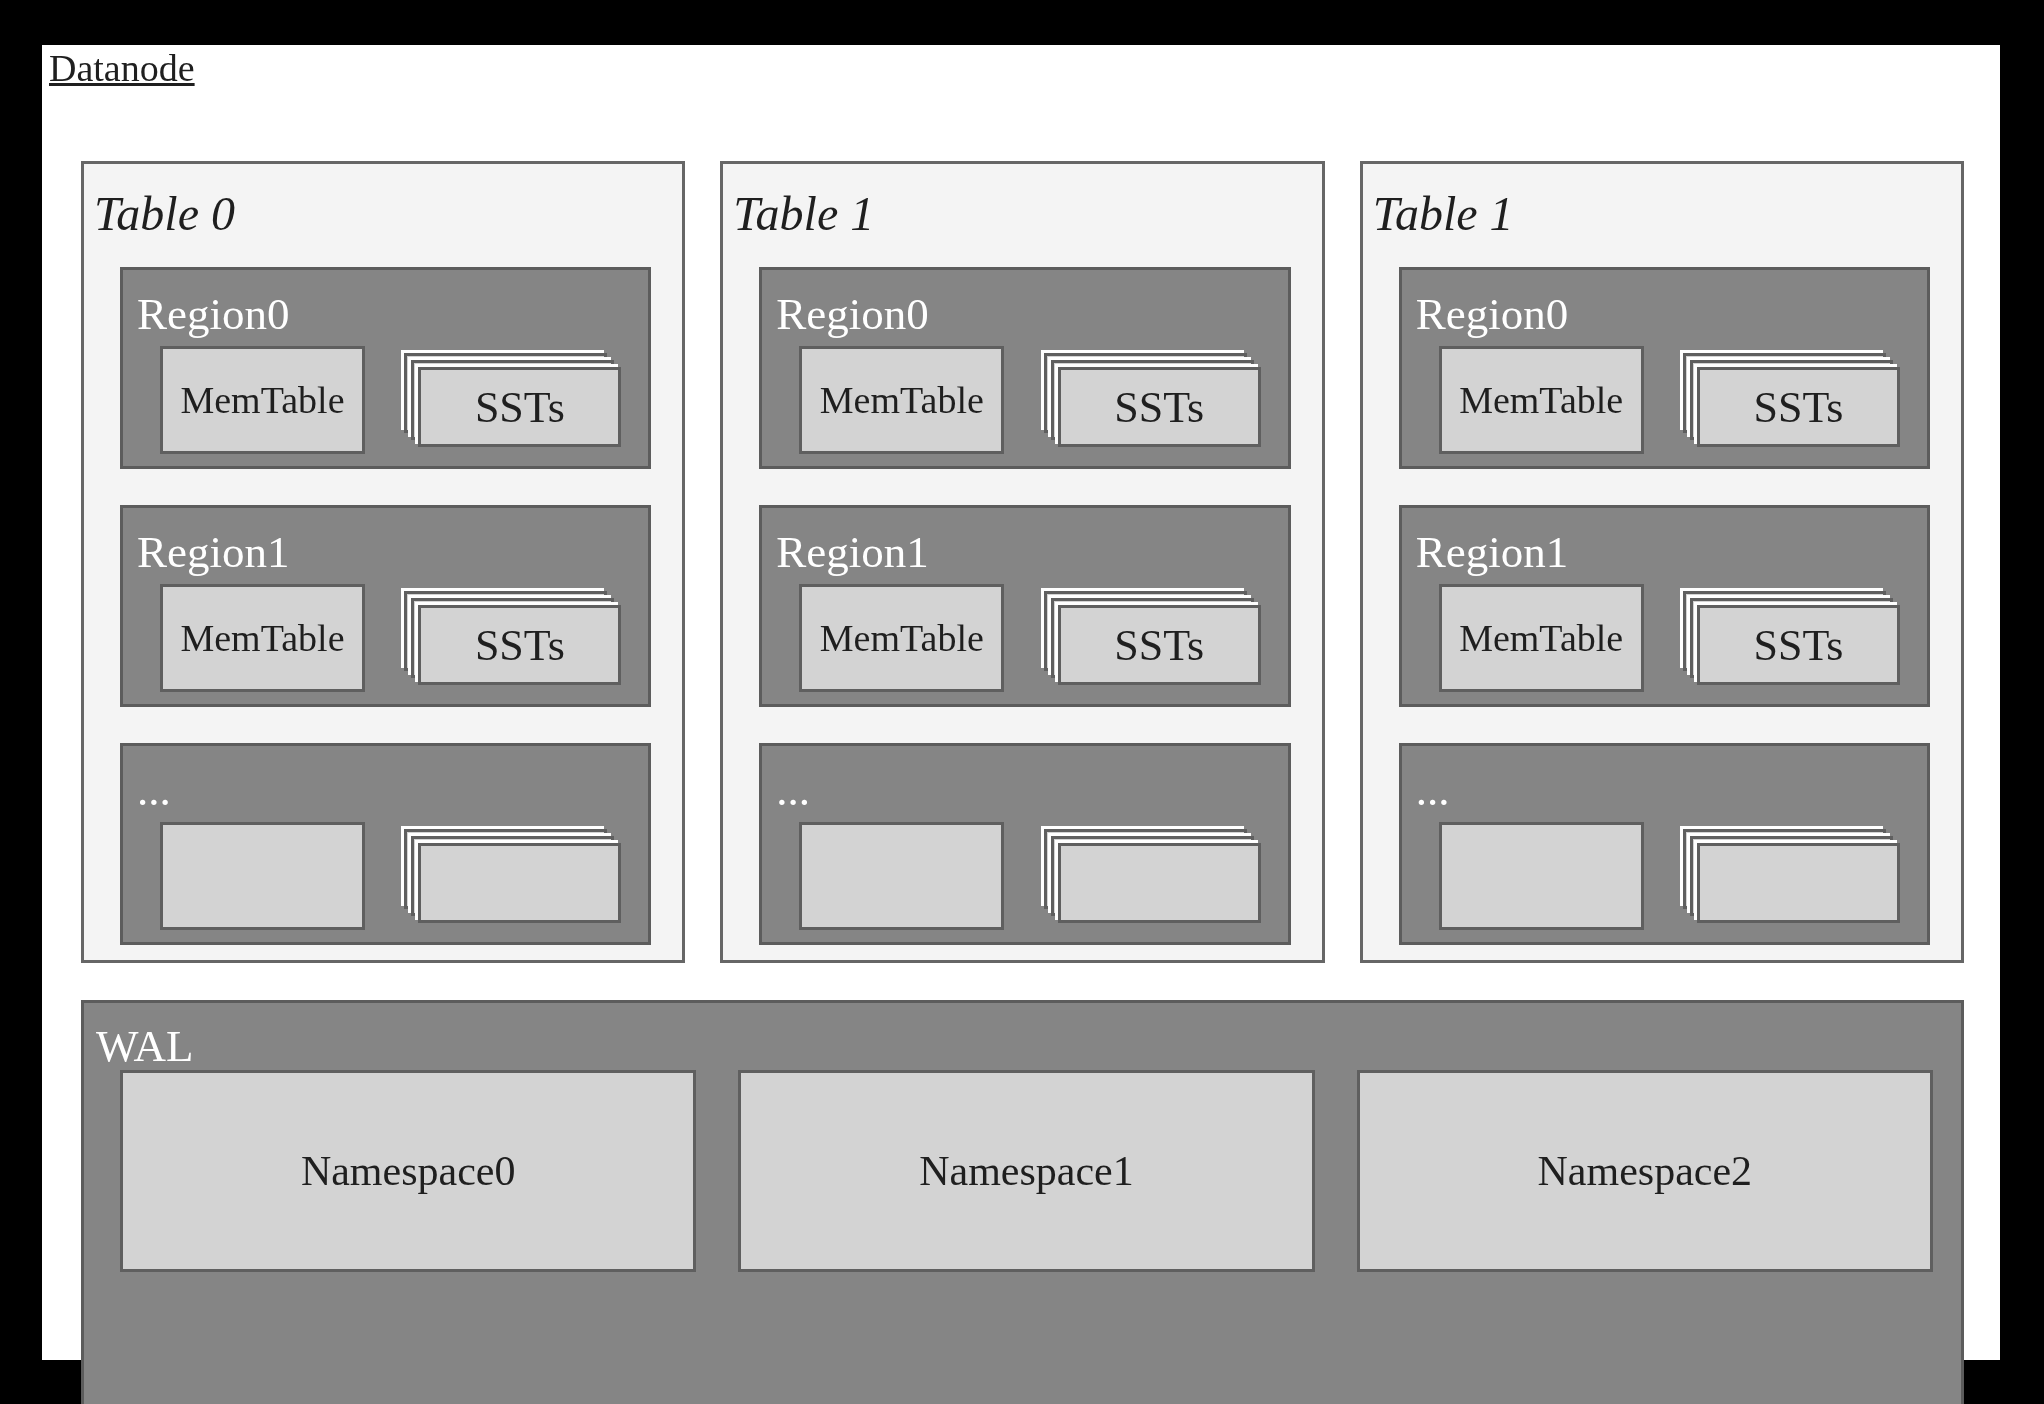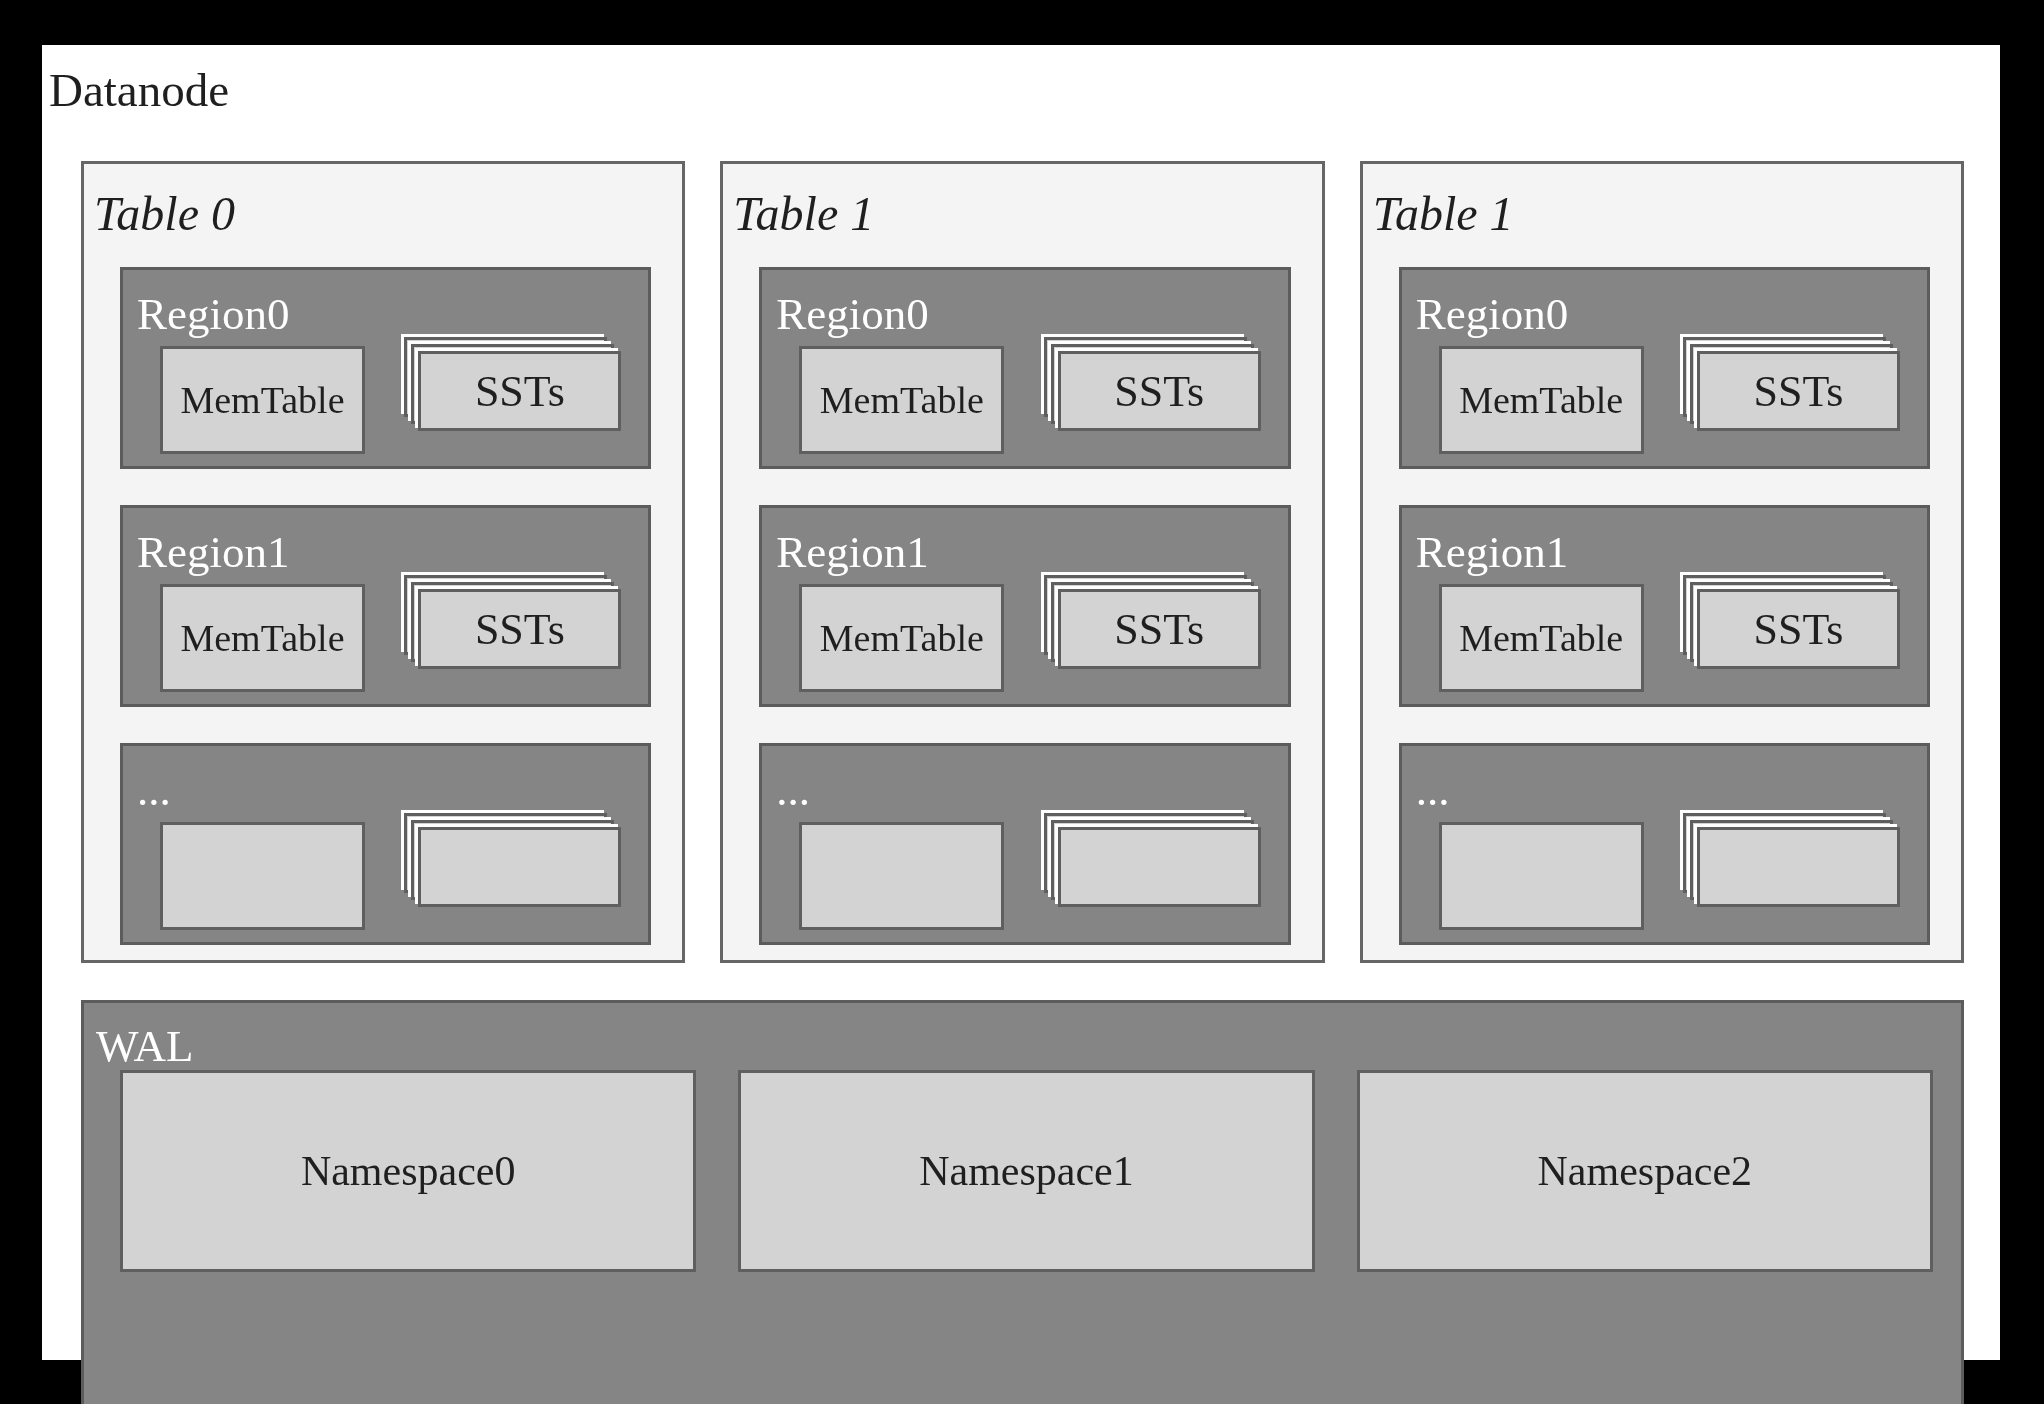--- a/index.html
+++ b/index.html
@@ -23,25 +23,26 @@
     left: 42px;
     top: 45px;
     width: 1958px;
     height: 1315px;
     background: var(--canvas-bg, #fff);
   }
 
   .page-title {
     position: absolute;
     left: 7px;
-    top: 18px;
-    font-size: 47px;
+    top: 2px;
+    font-size: 38px;
     line-height: 1.15;
     color: var(--text-dark, #1f1f1f);
     white-space: nowrap;
+    text-decoration: underline;
   }
 
   .tables-row {
     position: absolute;
     left: 39px;
     top: 116px;
     width: 1883px;
     height: 802px;
     display: flex;
     gap: 35px;
@@ -103,21 +104,21 @@
     display: flex;
     align-items: center;
     justify-content: center;
     font-size: 38px;
     color: var(--text-dark, #1f1f1f);
   }
 
   .stack {
     position: absolute;
     right: 27px;
-    top: 67px;
+    top: 83px;
     width: 217px;
     height: 94px;
   }
 
   .layer {
     position: absolute;
     width: 203px;
     height: 80px;
     background: var(--box-bg, #d3d3d3);
     border: 3px solid var(--box-border, #5f5f5f);

